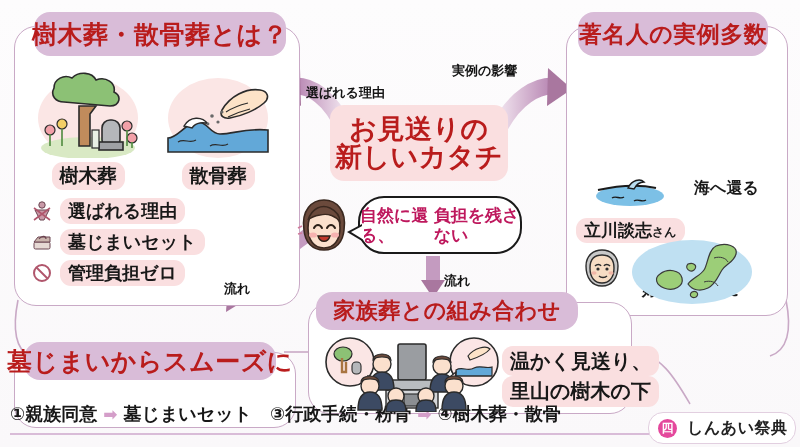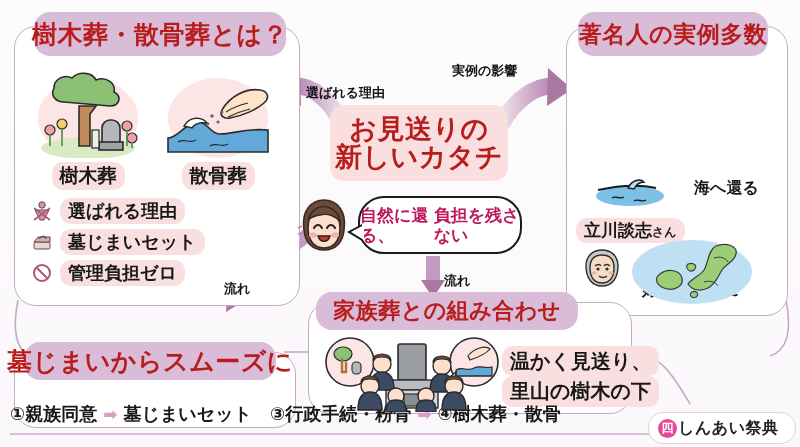--- a/index.html
+++ b/index.html
@@ -100,21 +100,21 @@
   .step{margin:4px 2px;}
   .steparrow{color:#d49ec9;font-size:17px;margin:0 4px;}
 
   
   #logo{position:absolute;left:648px;top:412px;width:146px;height:30px;
         background:#fff;border:1.4px solid #e2cfe0;border-radius:15px;
         display:flex;align-items:center;z-index:8;}
   #logo-mark{width:19px;height:19px;border-radius:50%;
      background:#e4489c;color:#fff;font-size:12px;font-weight:bold;
      display:flex;align-items:center;justify-content:center;margin-left:9px;}
-  #logo-text{font-size:16px;font-weight:bold;color:#222;margin-left:1px;letter-spacing:0.5px;}
+  #logo-text{font-size:16px;font-weight:bold;color:#222;margin-left:10px;letter-spacing:0.5px;}
 
   
   .arrowlabel{position:absolute;font-size:13px;font-weight:bold;color:#141414;
               white-space:nowrap;z-index:6;}
 
   svg.deco{position:absolute;left:0;top:0;width:800px;height:447px;
            pointer-events:none;}
 </style>
 </head>
 <body>

